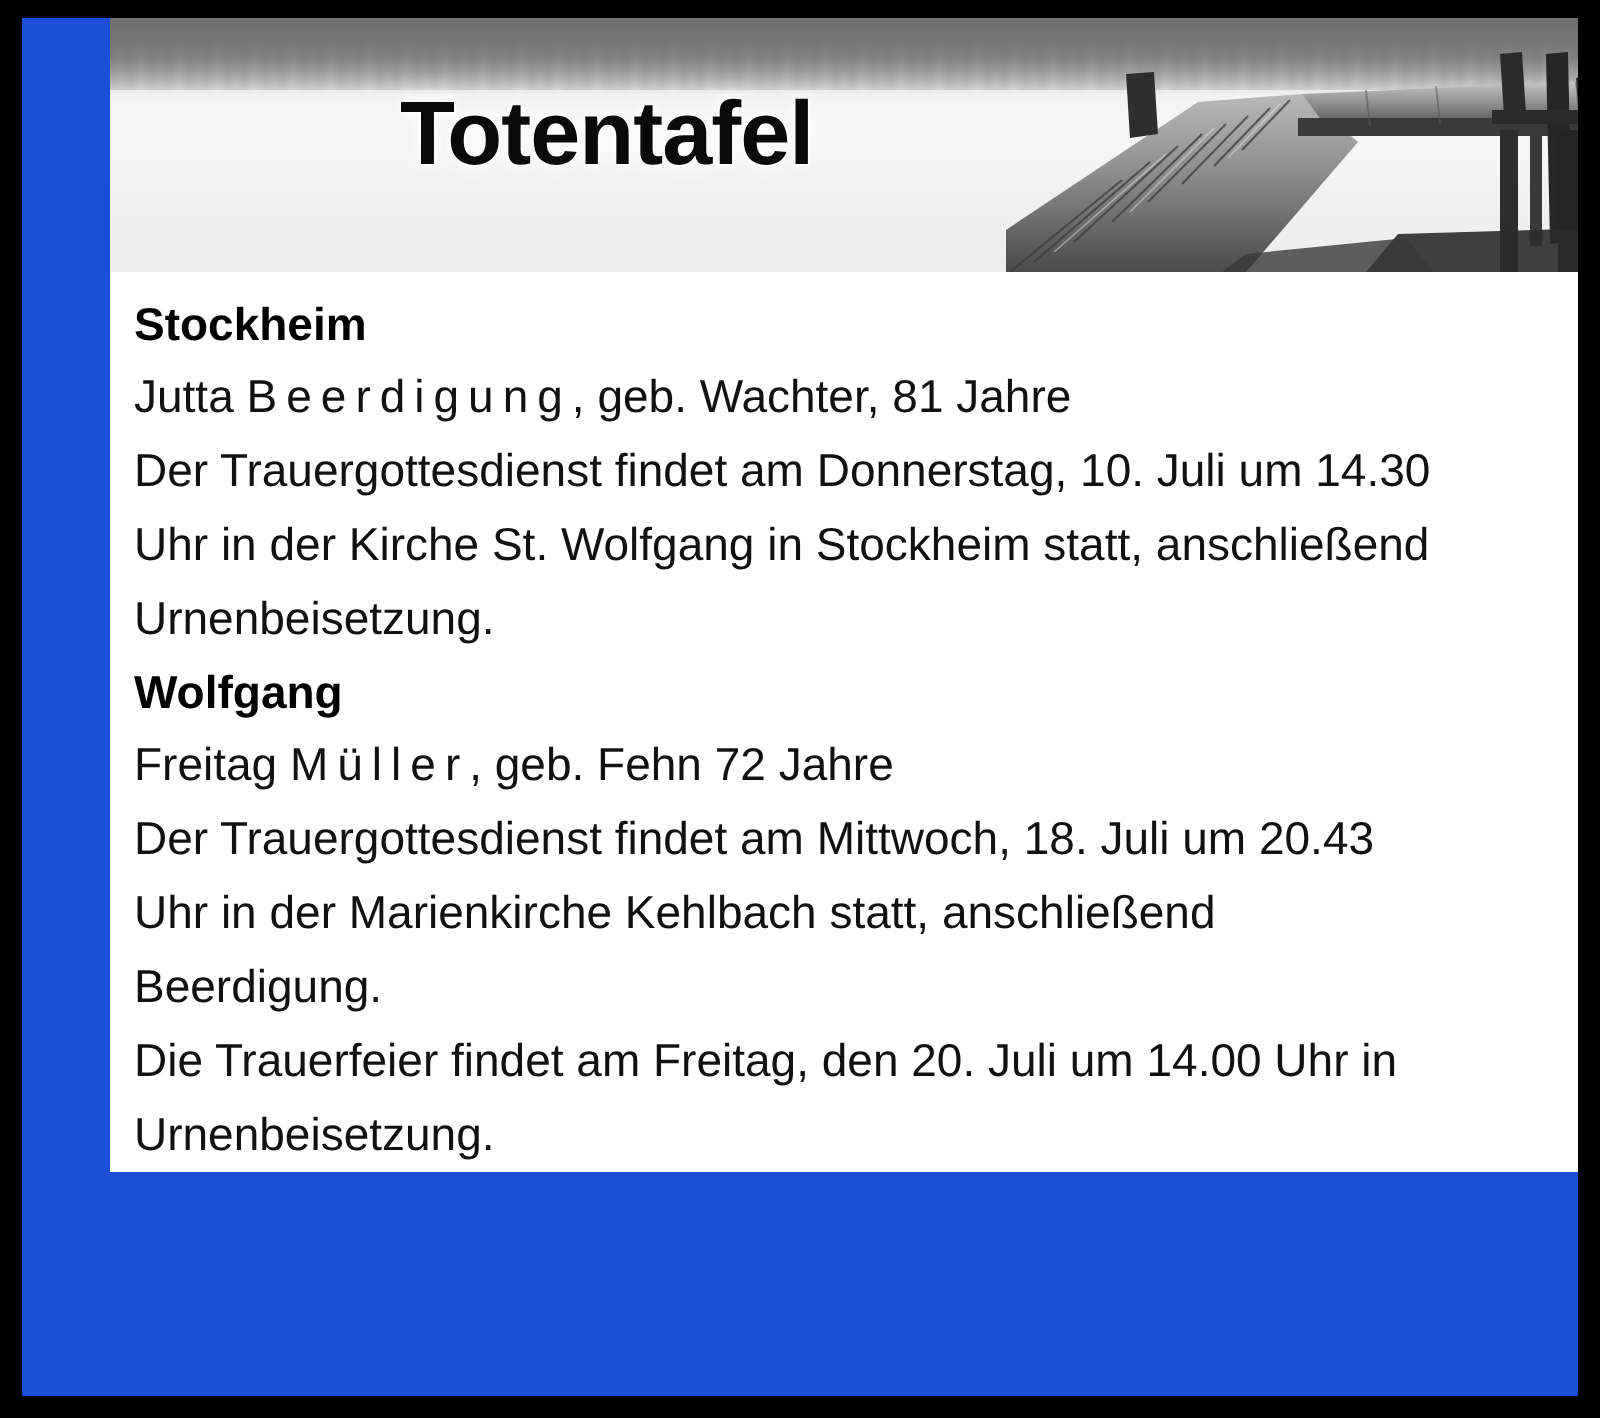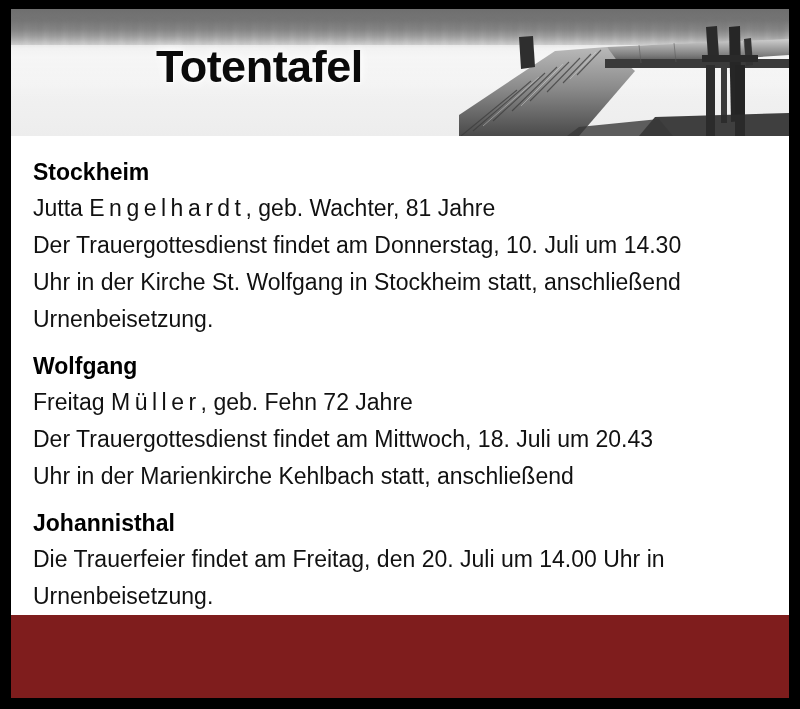--- a/index.html
+++ b/index.html
@@ -18,22 +18,23 @@
     width: 800px;
     height: 709px;
     background: #000000;
     padding: 9px 11px 11px 11px;
   }
 
   .sheet {
     position: relative;
     width: 778px;
     height: 689px;
-    background: #7f1d1d;
+    background: #1d4ed8;
     overflow: hidden;
+    padding-left: 44px;
   }
 
   
   .banner {
     position: relative;
     width: 778px;
     height: 127px;
     overflow: hidden;
     background: #f2f2f2;
   }
@@ -102,21 +103,21 @@
     white-space: nowrap;
   }
 
   
   .content {
     position: relative;
     padding: 8px 12px 0 12px;
     background: #ffffff;
   }
 
-  .entry { margin: 10px; }
+  .entry { margin: 0; }
 
   .place {
     font-size: 23px;
     font-weight: 700;
     color: #000000;
     line-height: 36px;
     white-space: nowrap;
   }
 
   .line {
@@ -196,35 +197,35 @@
         <polygon points="120,118 200,110 214,127 108,127" fill="#383838" opacity="0.8"></polygon>
       </svg>
 
       <div class="banner-title">Totentafel</div>
     </div>
 
     <div class="content">
 
       <div class="entry">
         <div class="place">Stockheim</div>
-        <div class="line"><span>Jutta</span><span> </span><span class="sp">Engelhardt</span><span>, geb. Wachter, 81 Jahre</span></div>
+        <div class="line"><span>Jutta</span><span> </span><span class="sp">Beerdigung</span><span>, geb. Wachter, 81 Jahre</span></div>
         <div class="line">Der Trauergottesdienst findet am Donnerstag, 10. Juli um 14.30</div>
         <div class="line">Uhr in der Kirche St. Wolfgang in Stockheim statt, anschließend</div>
         <div class="line">Urnenbeisetzung.</div>
       </div>
 
       <div class="entry">
         <div class="place">Wolfgang</div>
         <div class="line"><span>Freitag</span><span> </span><span class="sp">Müller</span><span>, geb. Fehn 72 Jahre</span></div>
         <div class="line">Der Trauergottesdienst findet am Mittwoch, 18. Juli um 20.43</div>
         <div class="line">Uhr in der Marienkirche Kehlbach statt, anschließend</div>
+        <div class="line">Beerdigung.</div>
       </div>
 
       <div class="entry">
-        <div class="place">Johannisthal</div>
         <div class="line">Die Trauerfeier findet am Freitag, den 20. Juli um 14.00 Uhr in</div>
         <div class="line">Urnenbeisetzung.</div>
       </div>
 
     </div>
 
   </div>
 </div>
 
 </body></html>

